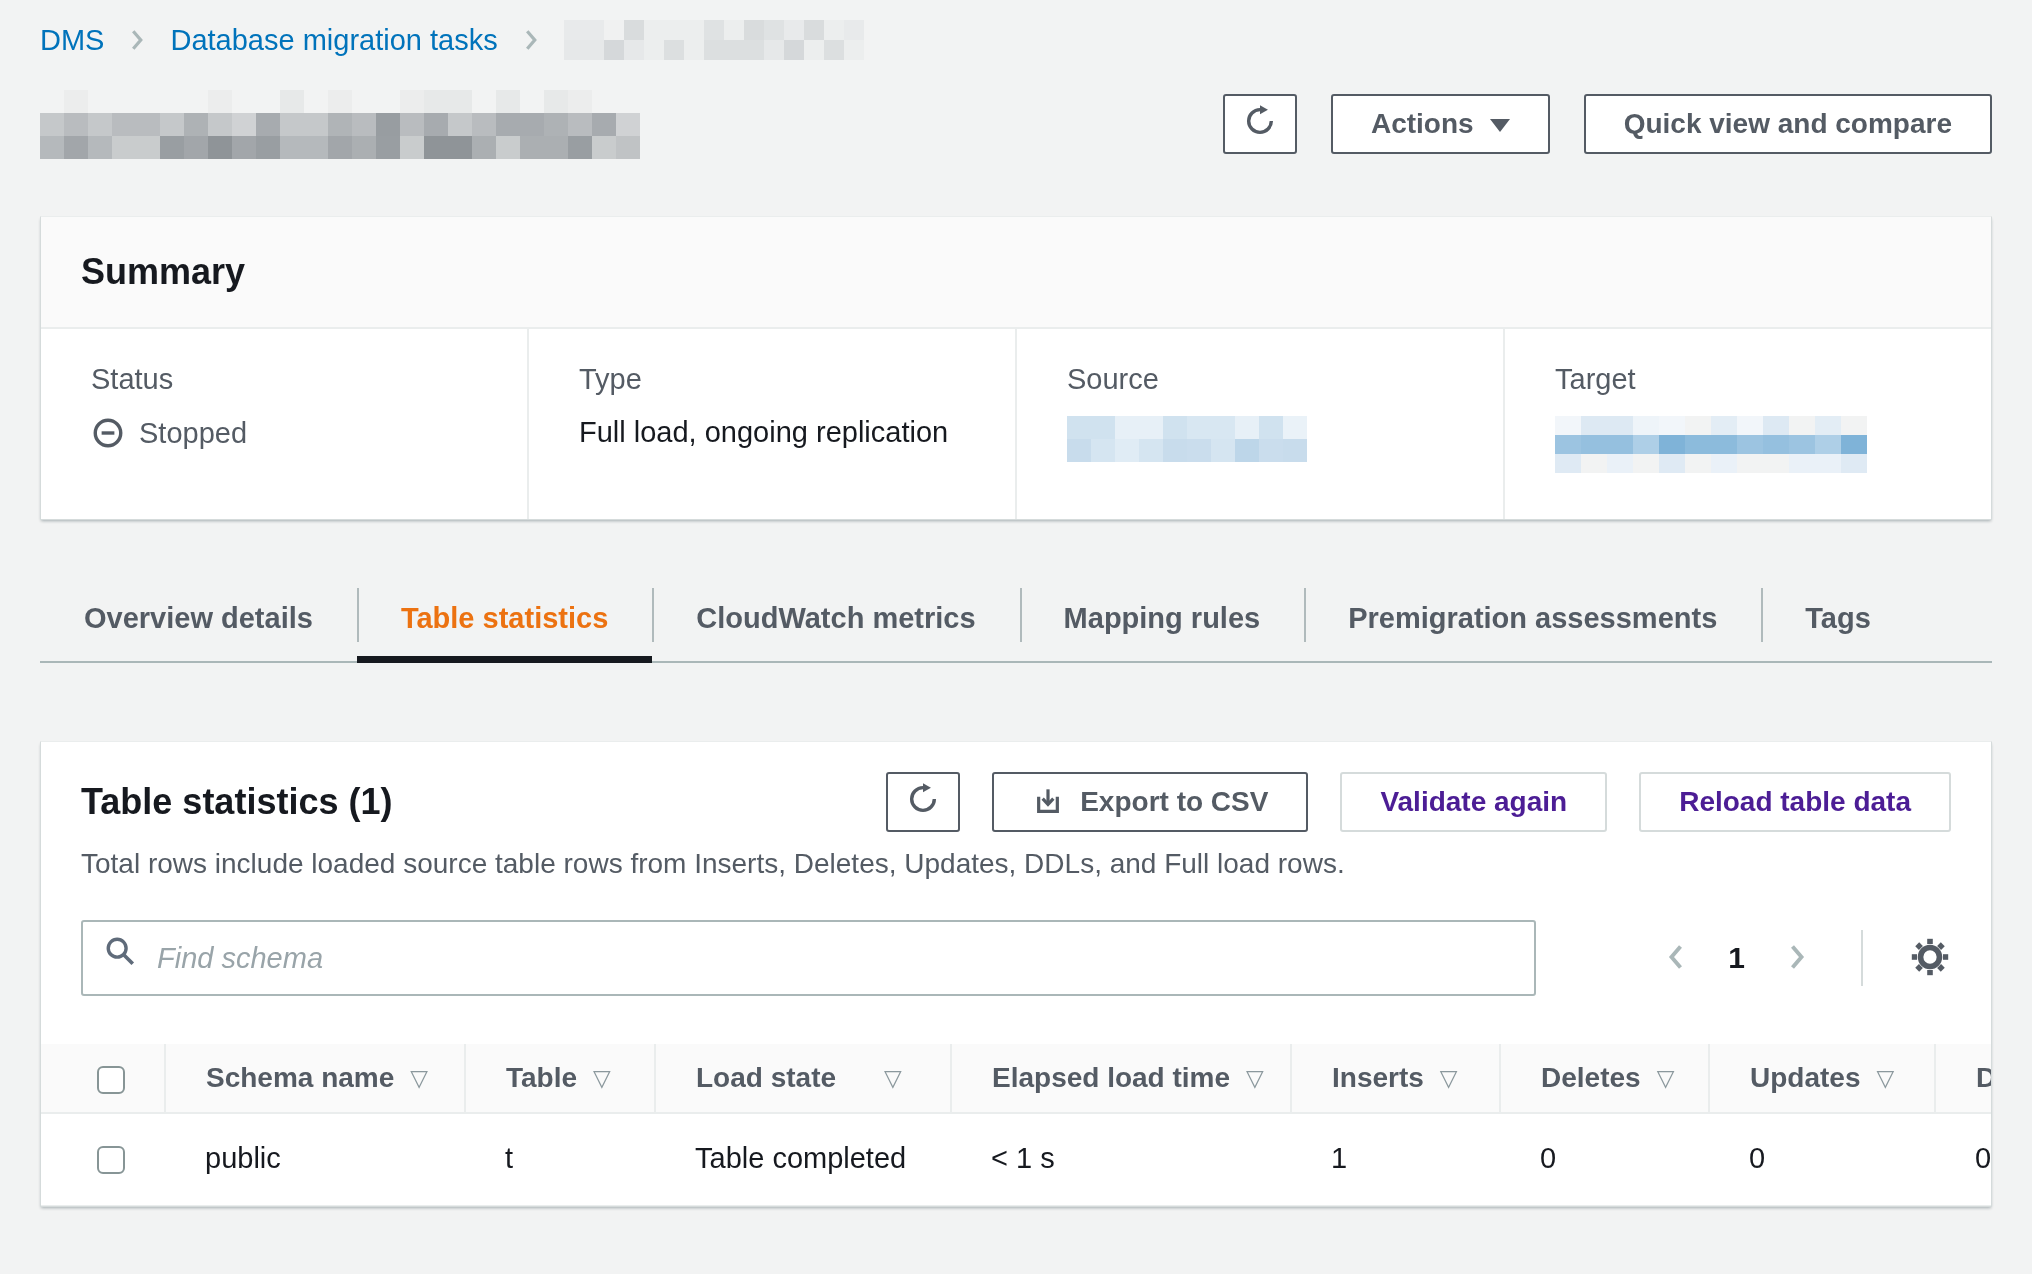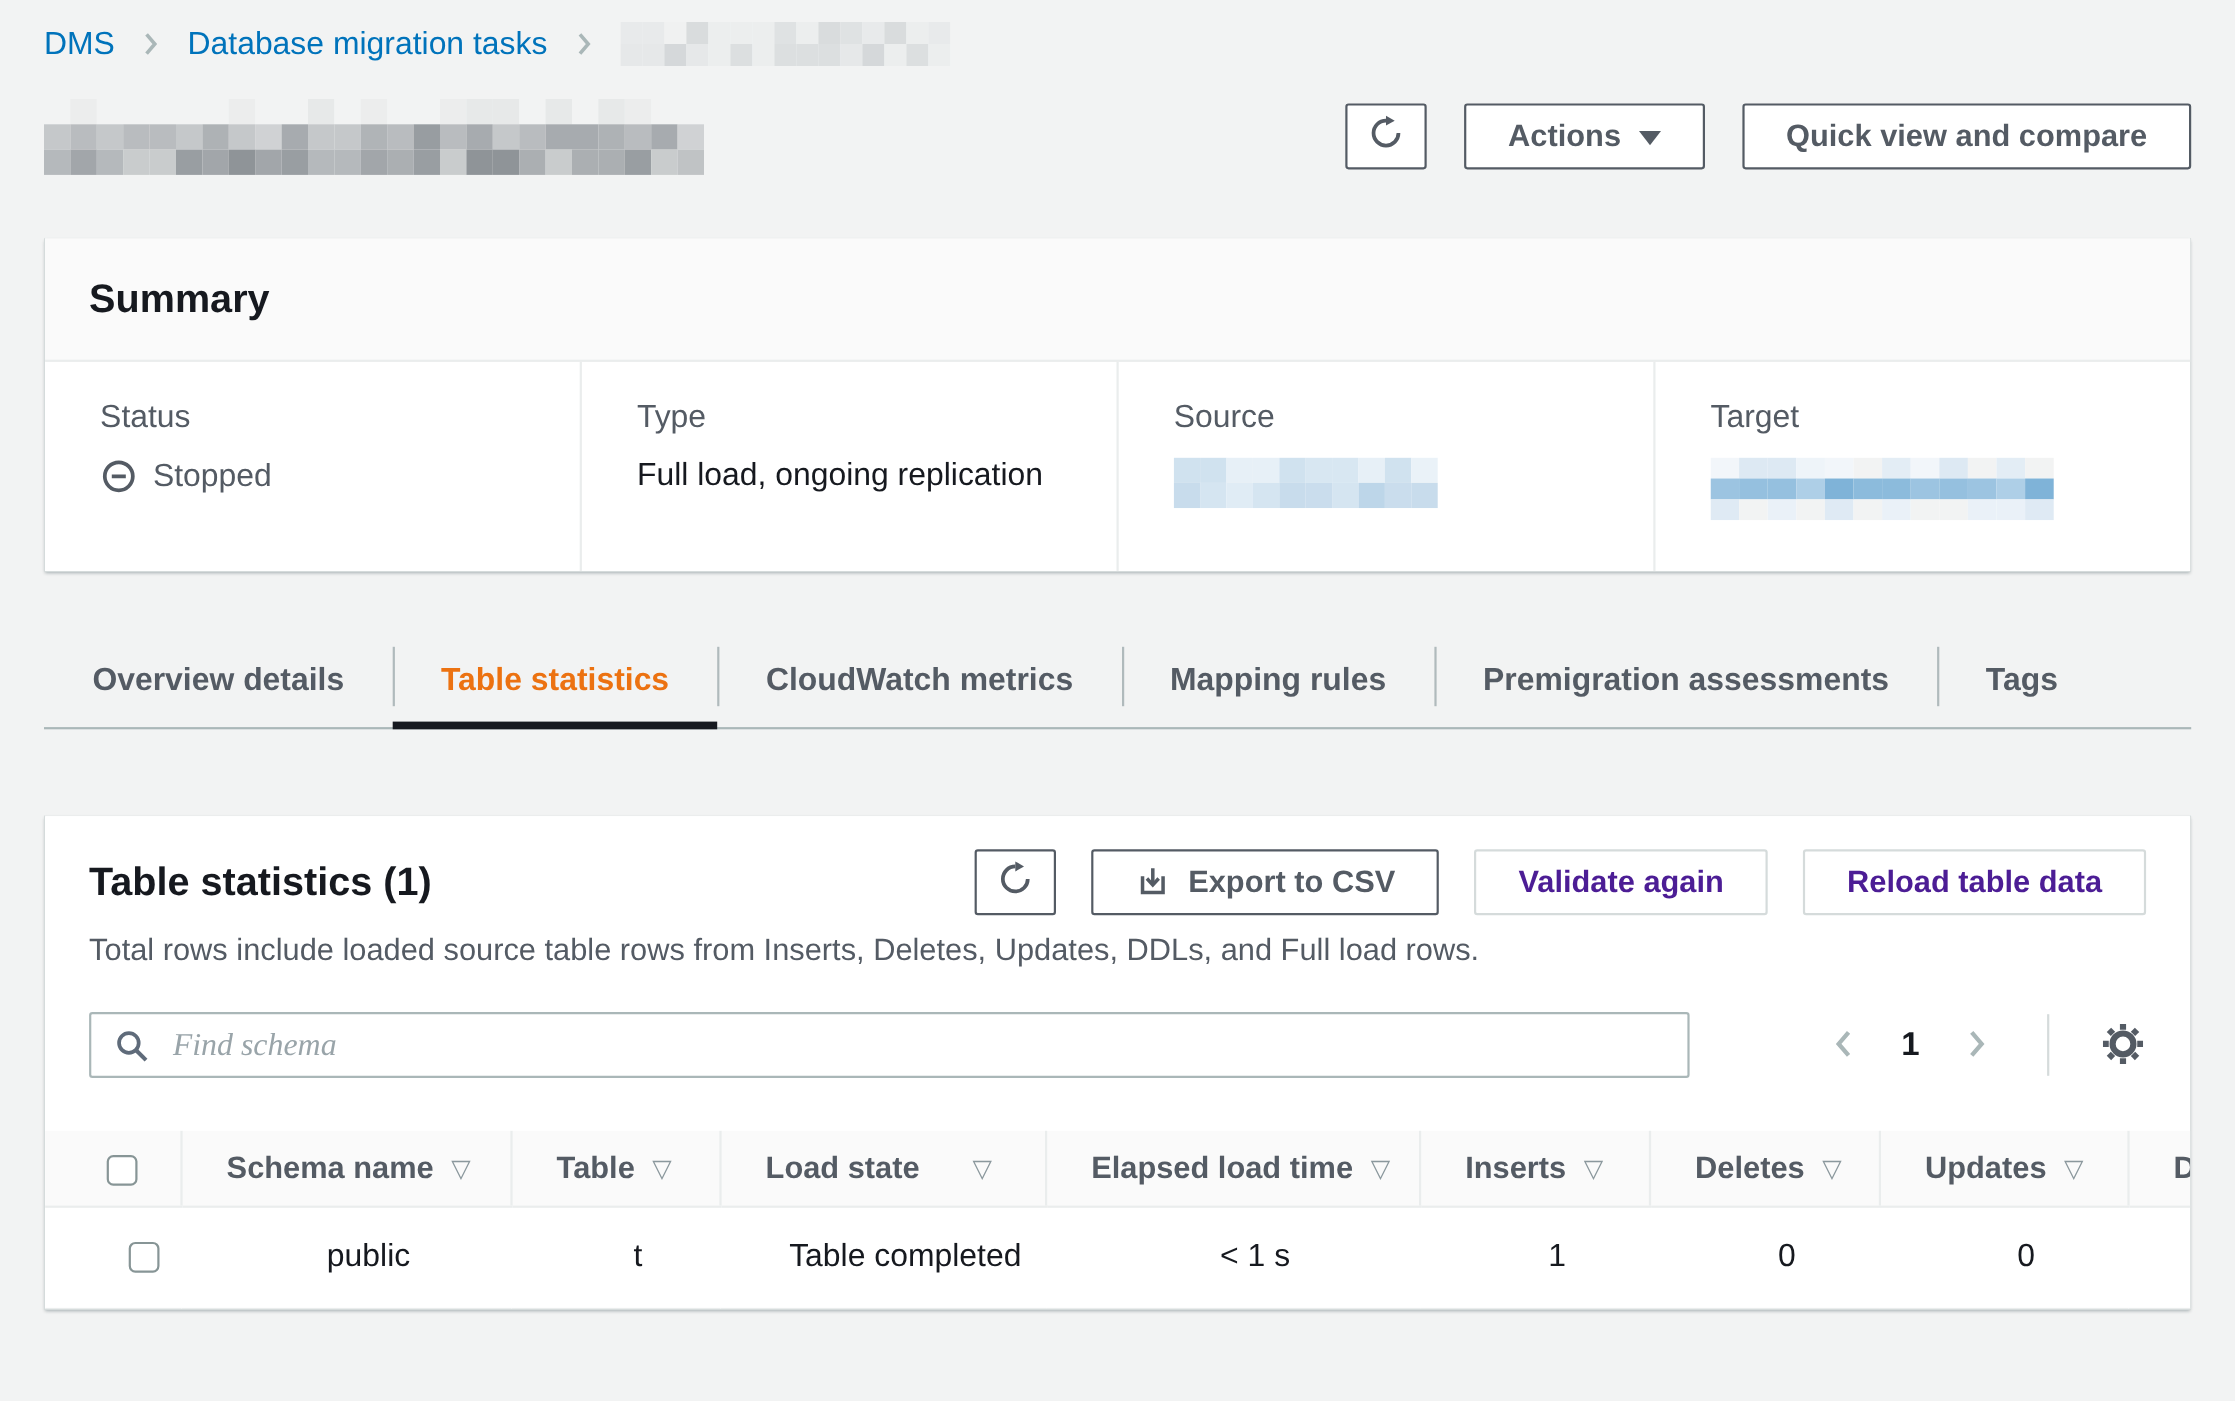--- a/index.html
+++ b/index.html
@@ -47,36 +47,36 @@
 
   
   .table-panel{margin-top:78px;overflow:hidden;}
   .tp-header{display:flex;justify-content:space-between;align-items:flex-start;padding:30px 40px 0;gap:37px;}
   .tp-header h2{margin:0;font-size:36px;font-weight:bold;line-height:60px;}
   .tp-actions{display:flex;gap:16px;}
   .tp-desc{margin:16px 0 0;padding:0 40px;color:#545b64;font-size:28px;}
 
   .tp-toolbar{display:flex;align-items:center;margin:40px 40px 0;}
   .search-box{position:relative;flex:0 0 1455px;}
-  .search-box input{width:100%;height:60px;border:2px solid #aab7b8;border-radius:3px;background:#fff;
-                    padding:0 20px 0 74px;font-size:29px;font-family:Liberation Serif, serif;color:#16191f;outline:none;}
+  .search-box input{width:100%;height:76px;border:2px solid #aab7b8;border-radius:3px;background:#fff;
+                    padding:0 20px 0 74px;font-size:29px;font-family:Liberation Sans, sans-serif;color:#16191f;outline:none;}
   .search-box input::placeholder{color:#99a4a9;font-style:italic;}
   .search-icon{position:absolute;left:22px;top:14px;}
   .toolbar-spacer{flex:1 1 auto;}
   .pager{display:flex;align-items:center;gap:34px;}
   .pager .pg-btn{background:none;border:none;padding:0;cursor:pointer;display:inline-flex;align-items:center;}
   .page-num{font-size:30px;font-weight:bold;color:#16191f;}
   .pager-divider{width:2px;height:56px;background:#d5dbdb;margin:0 12px;}
 
   
   .data-table{width:2100px;border-collapse:collapse;table-layout:fixed;margin-top:48px;}
   .data-table th{background:#fafafa;text-align:left;font-size:28px;font-weight:bold;color:#545b64;
                  padding:18px 0 18px 40px;border-bottom:2px solid #eaeded;white-space:nowrap;cursor:pointer;}
   .data-table th + th{border-left:2px solid #eaeded;}
-  .data-table td{font-size:29px;color:#16191f;padding:28px 0 30px 40px;border-bottom:1px solid #eaeded;background:#fff;white-space:nowrap;text-align:center;}
+  .data-table td{font-size:29px;color:#16191f;padding:28px 0 30px 40px;border-bottom:1px solid #eaeded;background:#fff;white-space:nowrap;}
   .col-check{width:124px;}
   .col-schema{width:300px;}
   .col-table{width:190px;}
   .col-load{width:296px;}
   .col-elapsed{width:340px;}
   .col-inserts{width:209px;}
   .col-deletes{width:209px;}
   .col-updates{width:226px;}
   .col-ddls{width:206px;}
   .sort-icon{font-family:"DejaVu Sans",sans-serif;color:#8b989d;font-size:23px;font-weight:normal;margin-left:16px;vertical-align:1px;}

